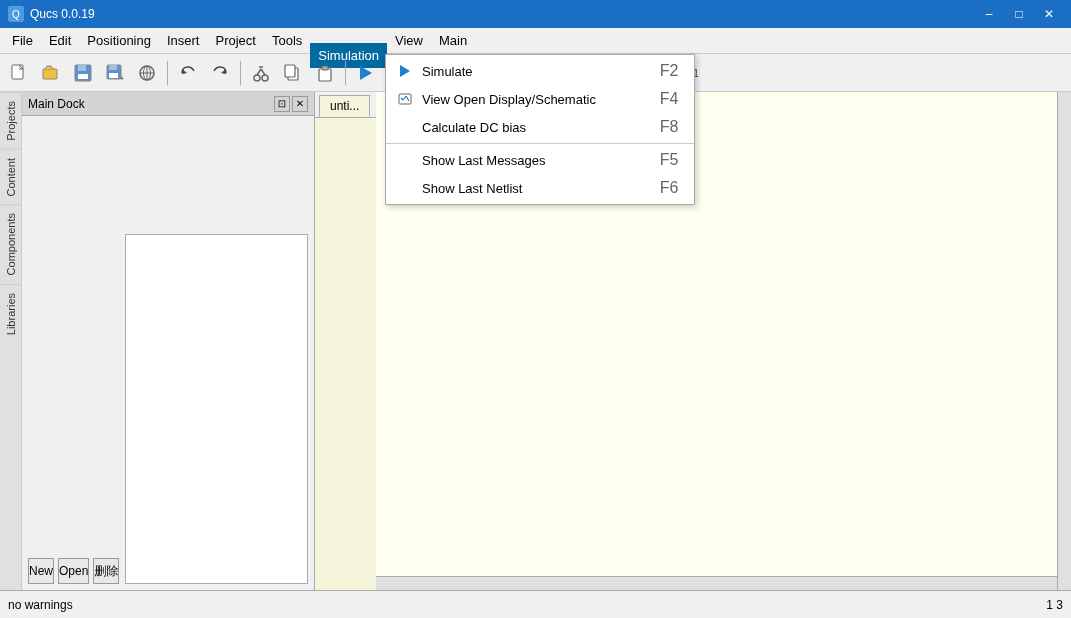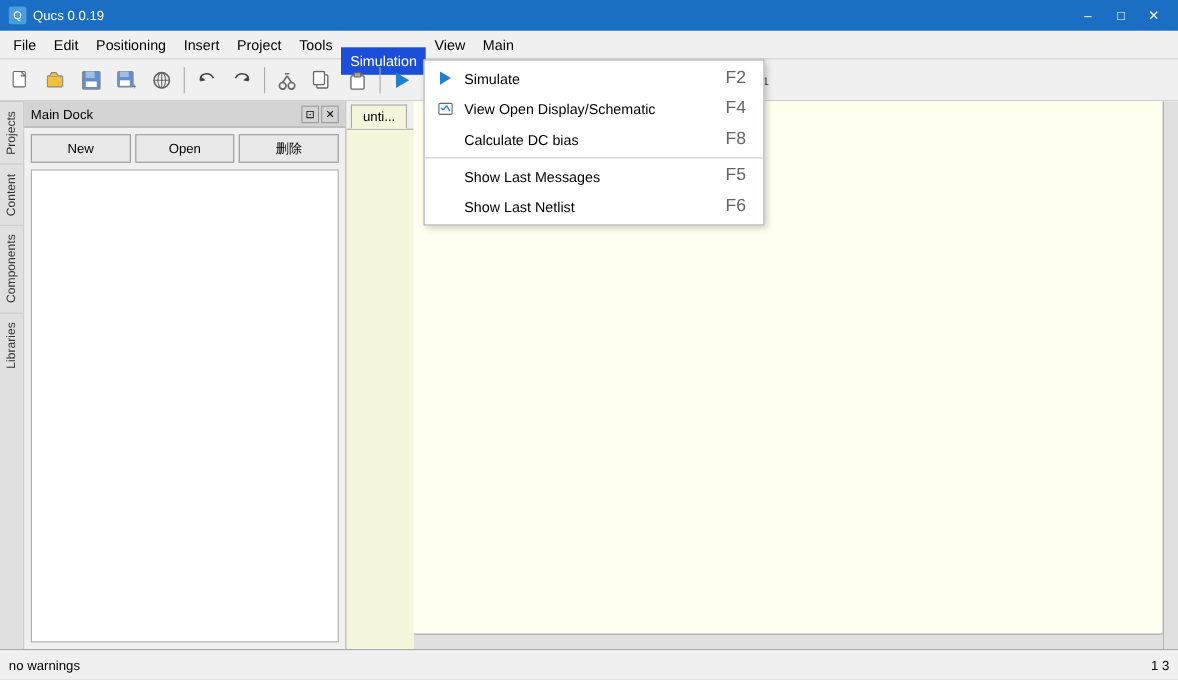--- a/index.html
+++ b/index.html
@@ -70,21 +70,21 @@
       border-bottom: 1px solid #ccc;
     }
     .menu-item {
       padding: 3px 8px;
       cursor: pointer;
       font-size: 13px;
       height: 100%;
       display: flex;
       align-items: center;
     }
-    .menu-item.active { background: #1d4ed8; color: white; margin-top: 30px; }
+    .menu-item.active { background: #0369a1; color: white; margin-top: 30px; }
 
     
     .toolbar {
       background: #f0f0f0;
       height: 38px;
       display: flex;
       align-items: center;
       padding: 2px 4px;
       border-bottom: 1px solid #ccc;
       gap: 2px;
@@ -167,23 +167,24 @@
       border: 1px solid #999;
       cursor: pointer;
       display: flex;
       align-items: center;
       justify-content: center;
       font-size: 10px;
     }
     .dock-content {
       padding: 6px;
       display: flex;
-      flex-direction: column;
+      flex-direction: row;
       gap: 6px;
       flex: 1;
+      align-items: flex-end;
     }
     .dock-buttons {
       display: flex;
       gap: 4px;
     }
     .dock-btn {
       flex: 1;
       height: 26px;
       background: #e8e8e8;
       border: 1px solid #999;

